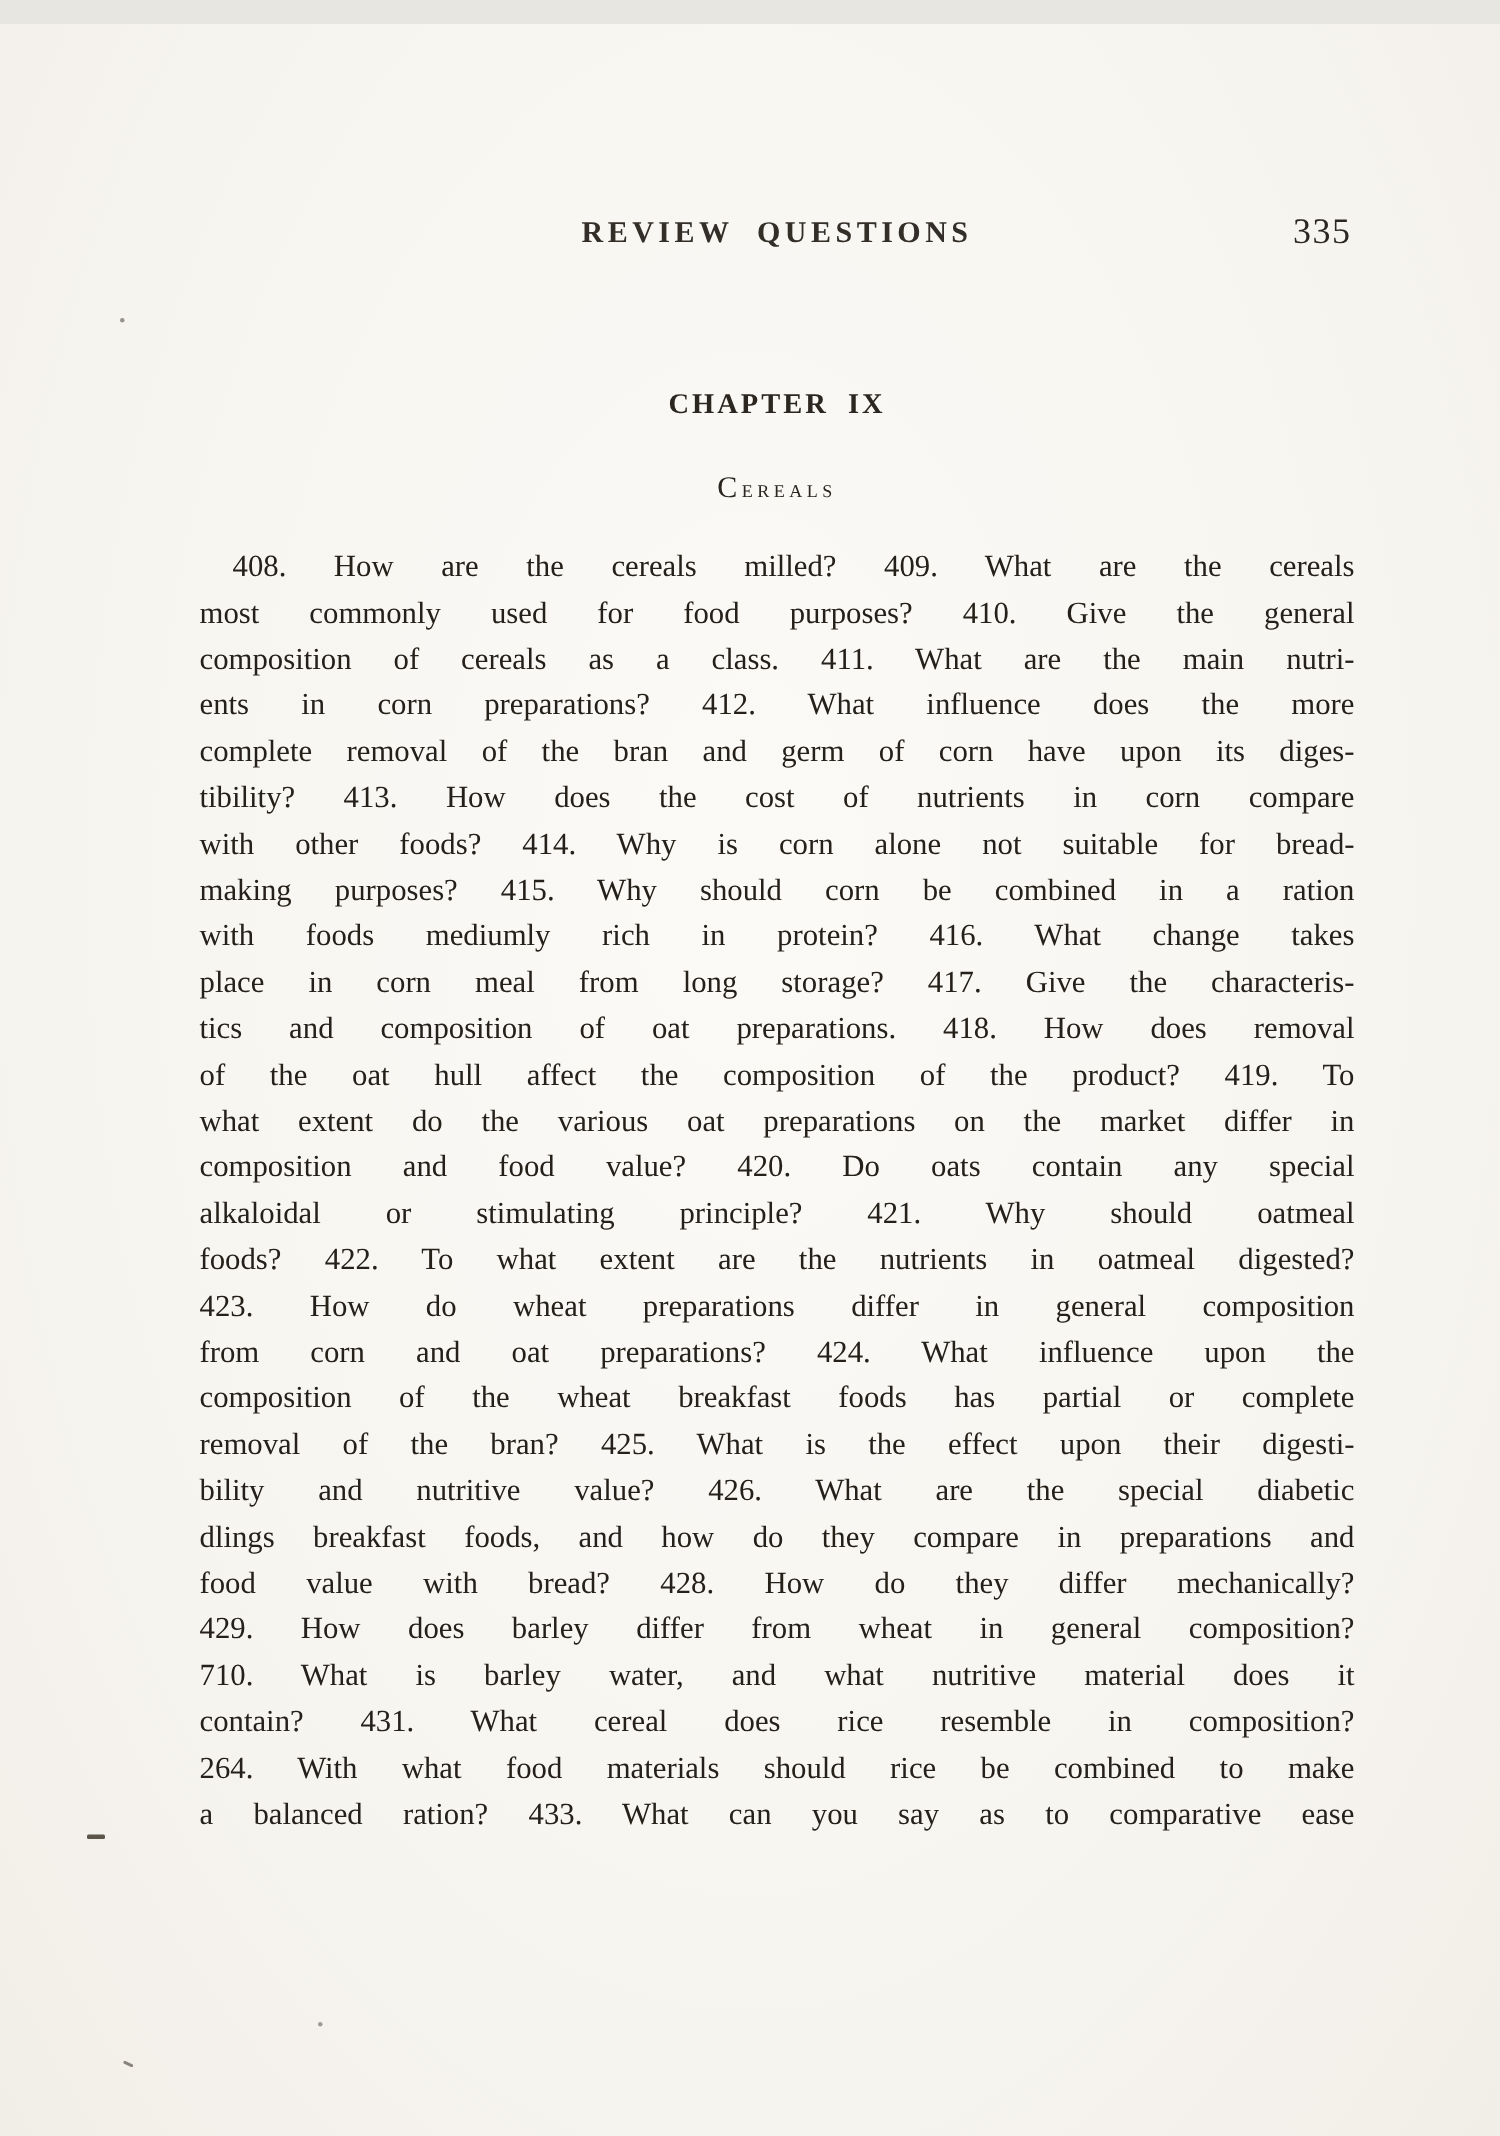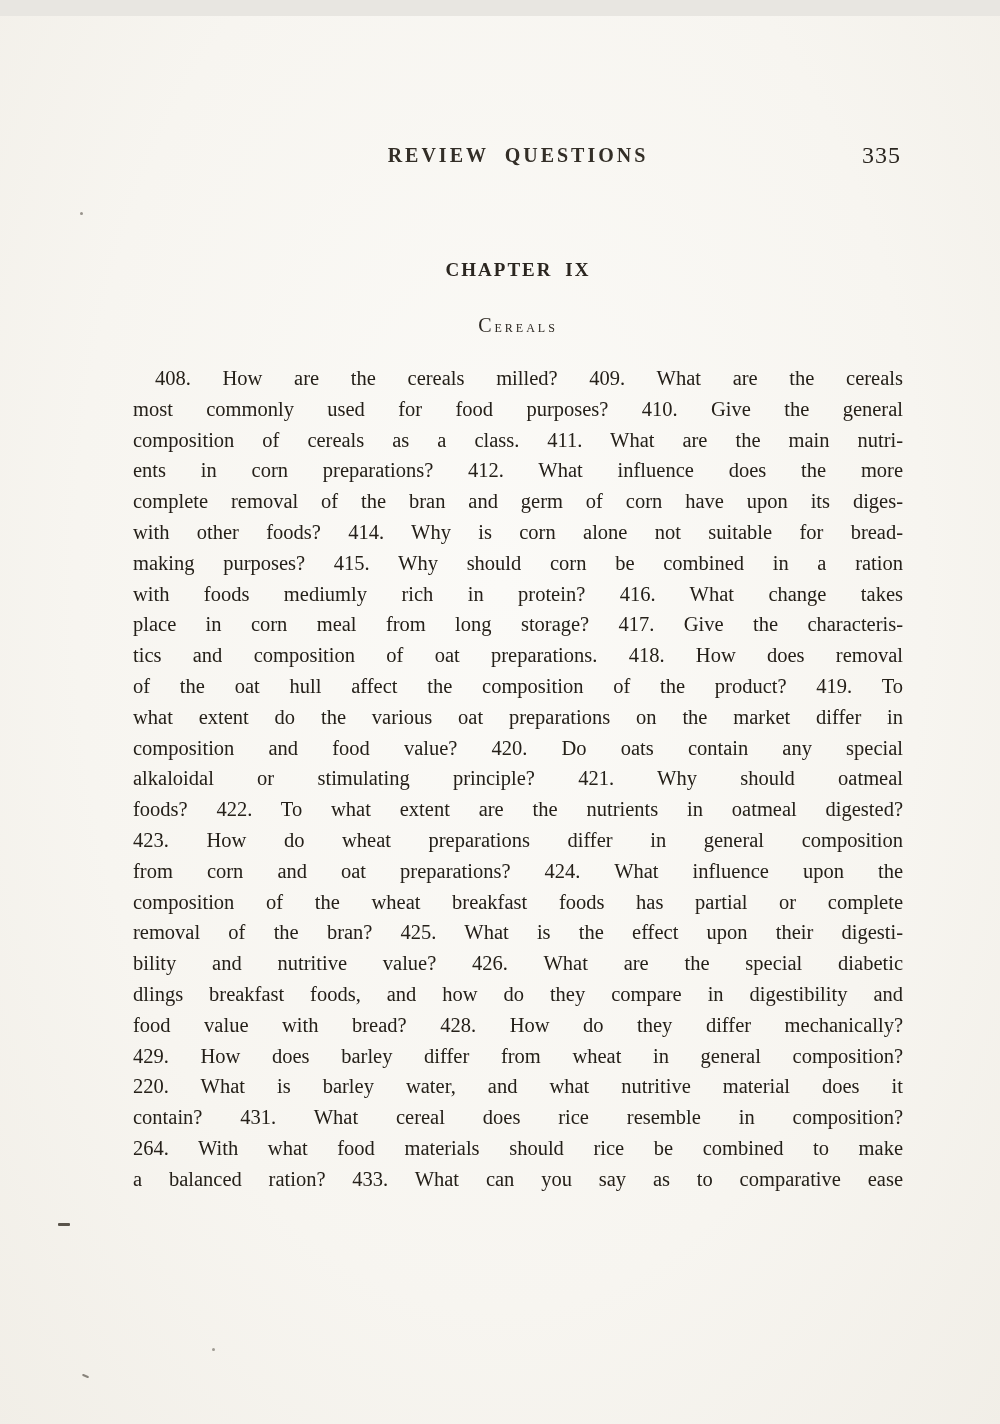--- a/index.html
+++ b/index.html
@@ -145,39 +145,40 @@
     <div class="chapter-heading">CHAPTER IX</div>
 
     <div class="section-heading">CEREALS</div>
 
     <div class="body-block">
       <div class="body-line indent-first">408.  How are the cereals milled?  409.  What are the cereals</div>
       <div class="body-line">most commonly used for food purposes?  410.  Give the general</div>
       <div class="body-line">composition of cereals as a class.  411.  What are the main nutri-</div>
       <div class="body-line">ents in corn preparations?  412.  What influence does the more</div>
       <div class="body-line">complete removal of the bran and germ of corn have upon its diges-</div>
+      <div class="body-line">tibility?  413.  How does the cost of nutrients in corn compare</div>
       <div class="body-line">with other foods?  414.  Why is corn alone not suitable for bread-</div>
       <div class="body-line">making purposes?  415.  Why should corn be combined in a ration</div>
       <div class="body-line">with foods mediumly rich in protein?  416.  What change takes</div>
       <div class="body-line">place in corn meal from long storage?  417.  Give the characteris-</div>
       <div class="body-line">tics and composition of oat preparations.  418.  How does removal</div>
       <div class="body-line">of the oat hull affect the composition of the product?  419.  To</div>
       <div class="body-line">what extent do the various oat preparations on the market differ in</div>
       <div class="body-line">composition and food value?  420.  Do oats contain any special</div>
       <div class="body-line">alkaloidal or stimulating principle?  421.  Why should oatmeal</div>
       <div class="body-line">foods?  422.  To what extent are the nutrients in oatmeal digested?</div>
       <div class="body-line">423.  How do wheat preparations differ in general composition</div>
       <div class="body-line">from corn and oat preparations?  424.  What influence upon the</div>
       <div class="body-line">composition of the wheat breakfast foods has partial or complete</div>
       <div class="body-line">removal of the bran?  425.  What is the effect upon their digesti-</div>
       <div class="body-line">bility and nutritive value?  426.  What are the special diabetic</div>
-      <div class="body-line">dlings breakfast foods, and how do they compare in digestibility and</div>
+      <div class="body-line">dlings breakfast foods, and how do they compare in preparations and</div>
       <div class="body-line">food value with bread?  428.  How do they differ mechanically?</div>
       <div class="body-line">429.  How does barley differ from wheat in general composition?</div>
-      <div class="body-line">220.  What is barley water, and what nutritive material does it</div>
+      <div class="body-line">710.  What is barley water, and what nutritive material does it</div>
       <div class="body-line">contain?  431.  What cereal does rice resemble in composition?</div>
       <div class="body-line">264.  With what food materials should rice be combined to make</div>
       <div class="body-line">a balanced ration?  433.  What can you say as to comparative ease</div>
     </div>
   </div>
 
   <div class="artifact dash"></div>
   <div class="artifact dot-a"></div>
   <div class="artifact dot-b"></div>
   <div class="artifact tick"></div>

